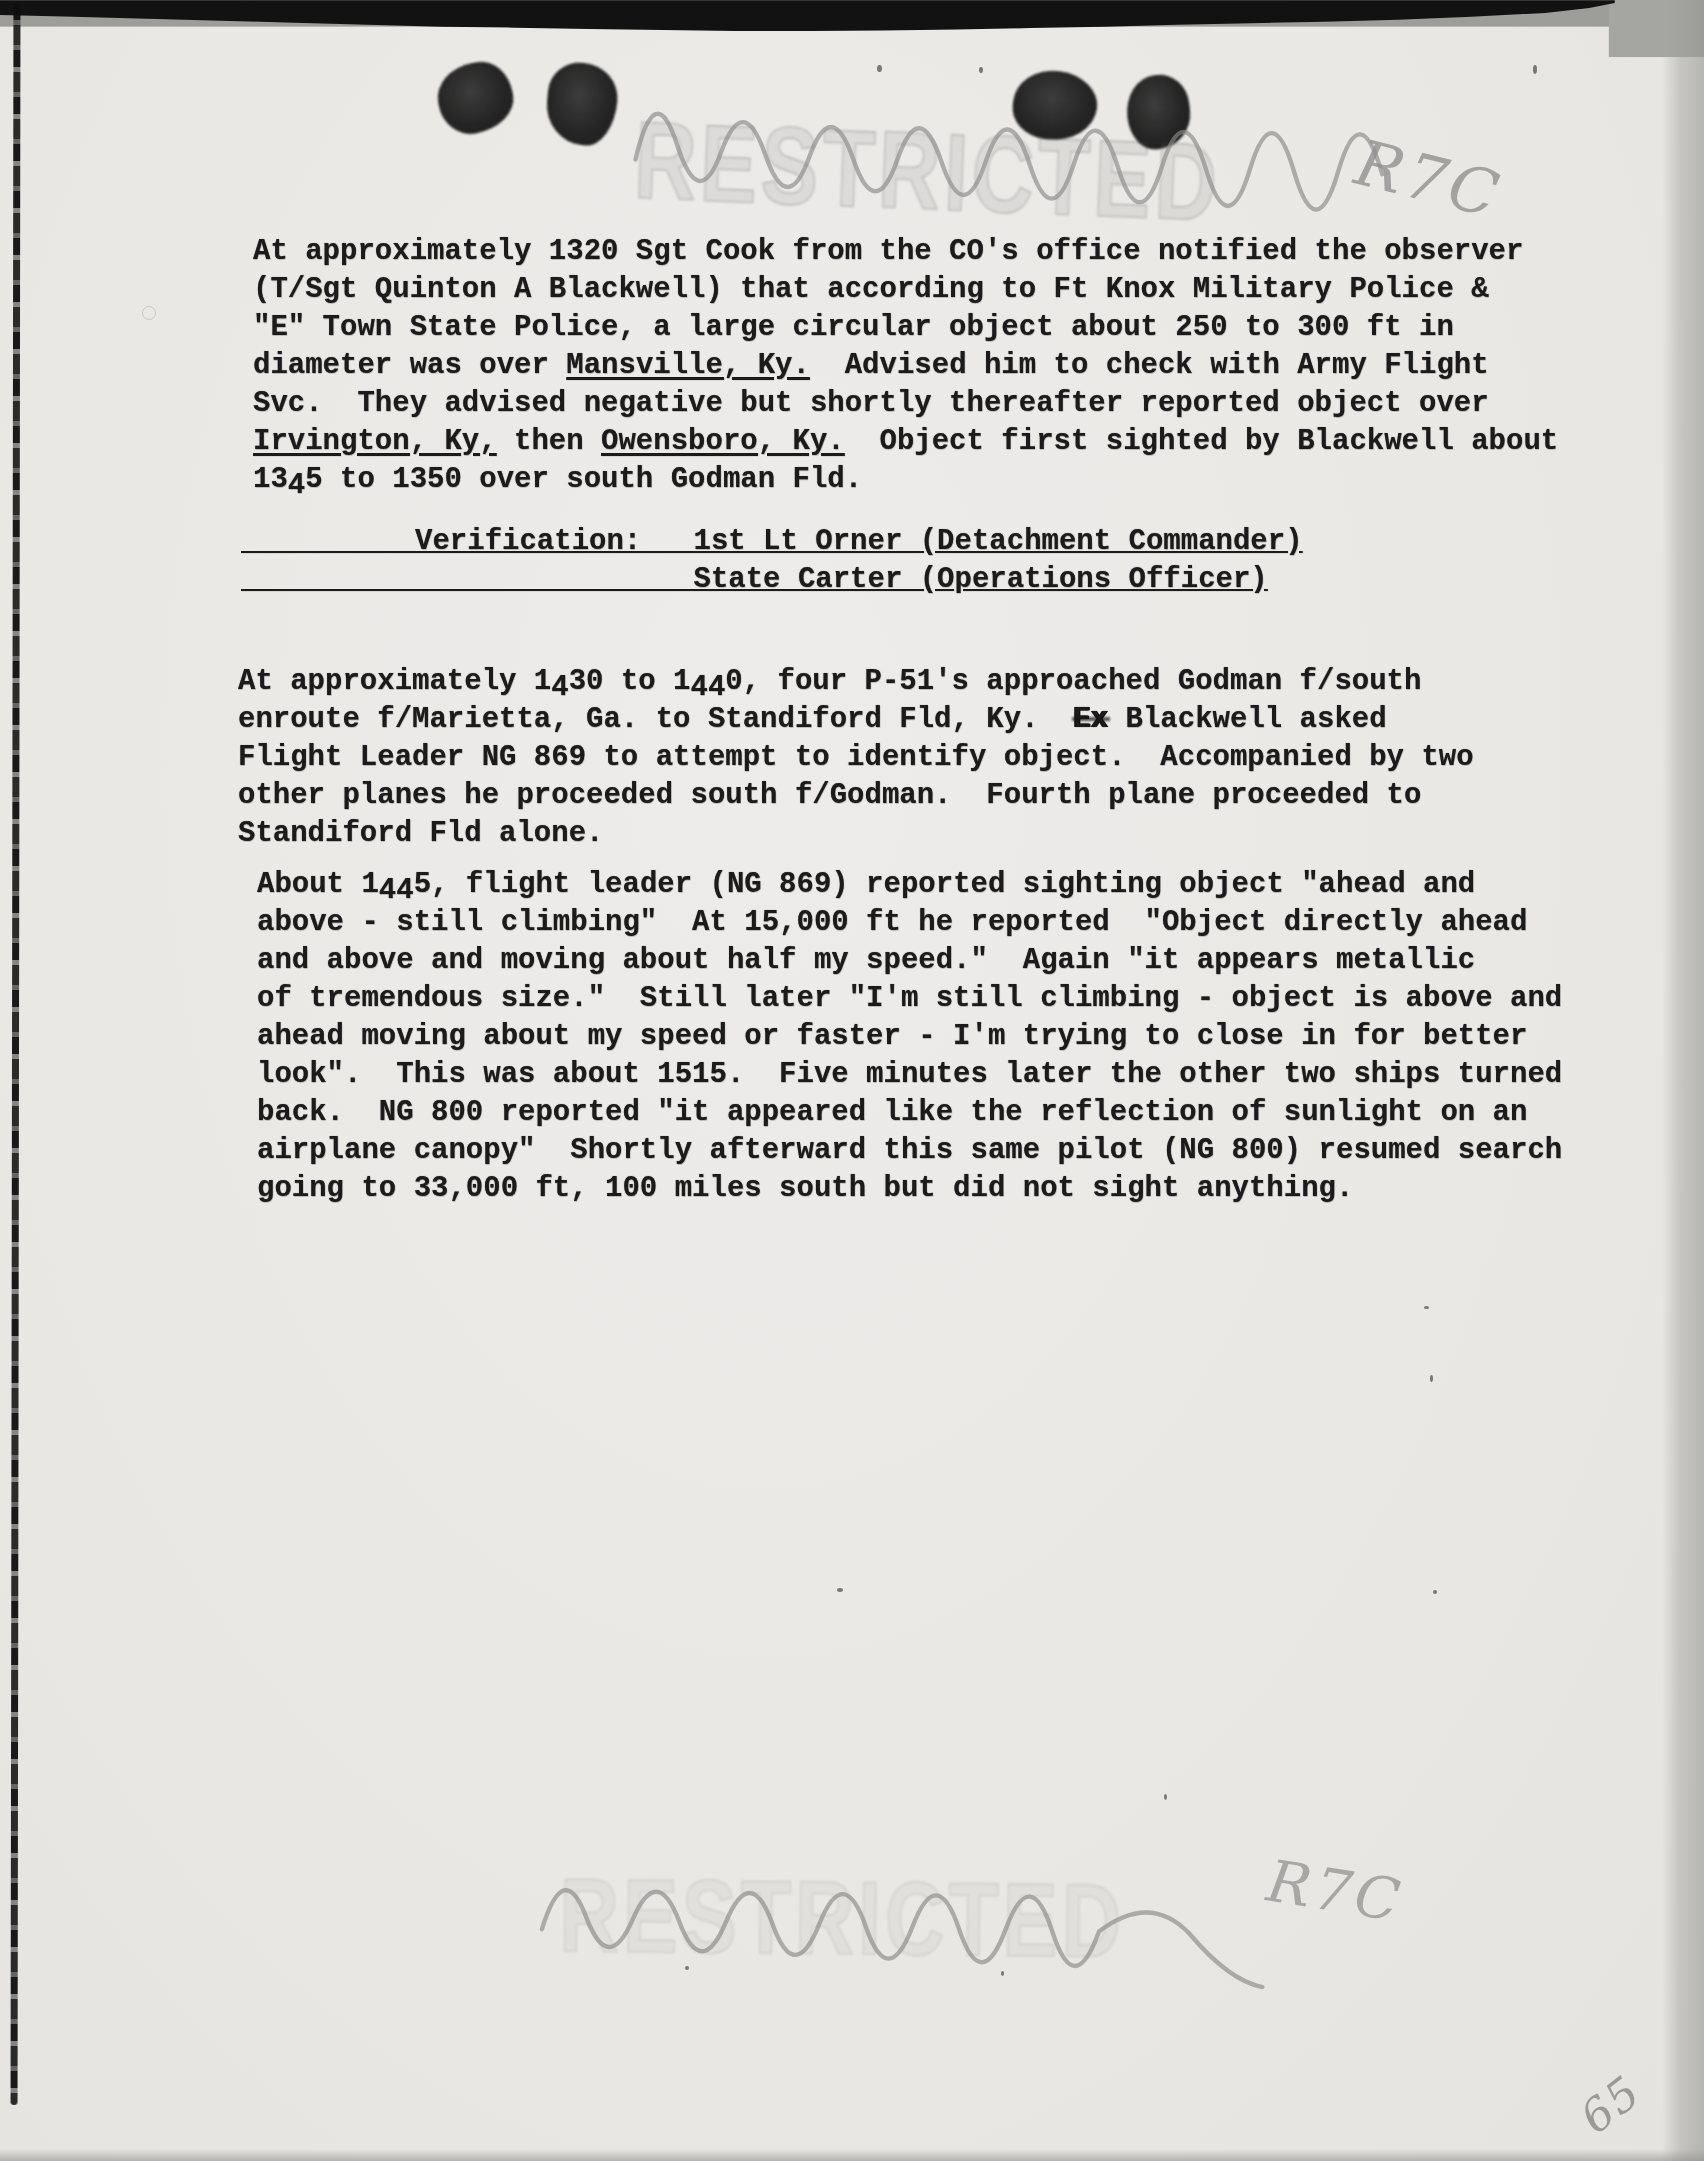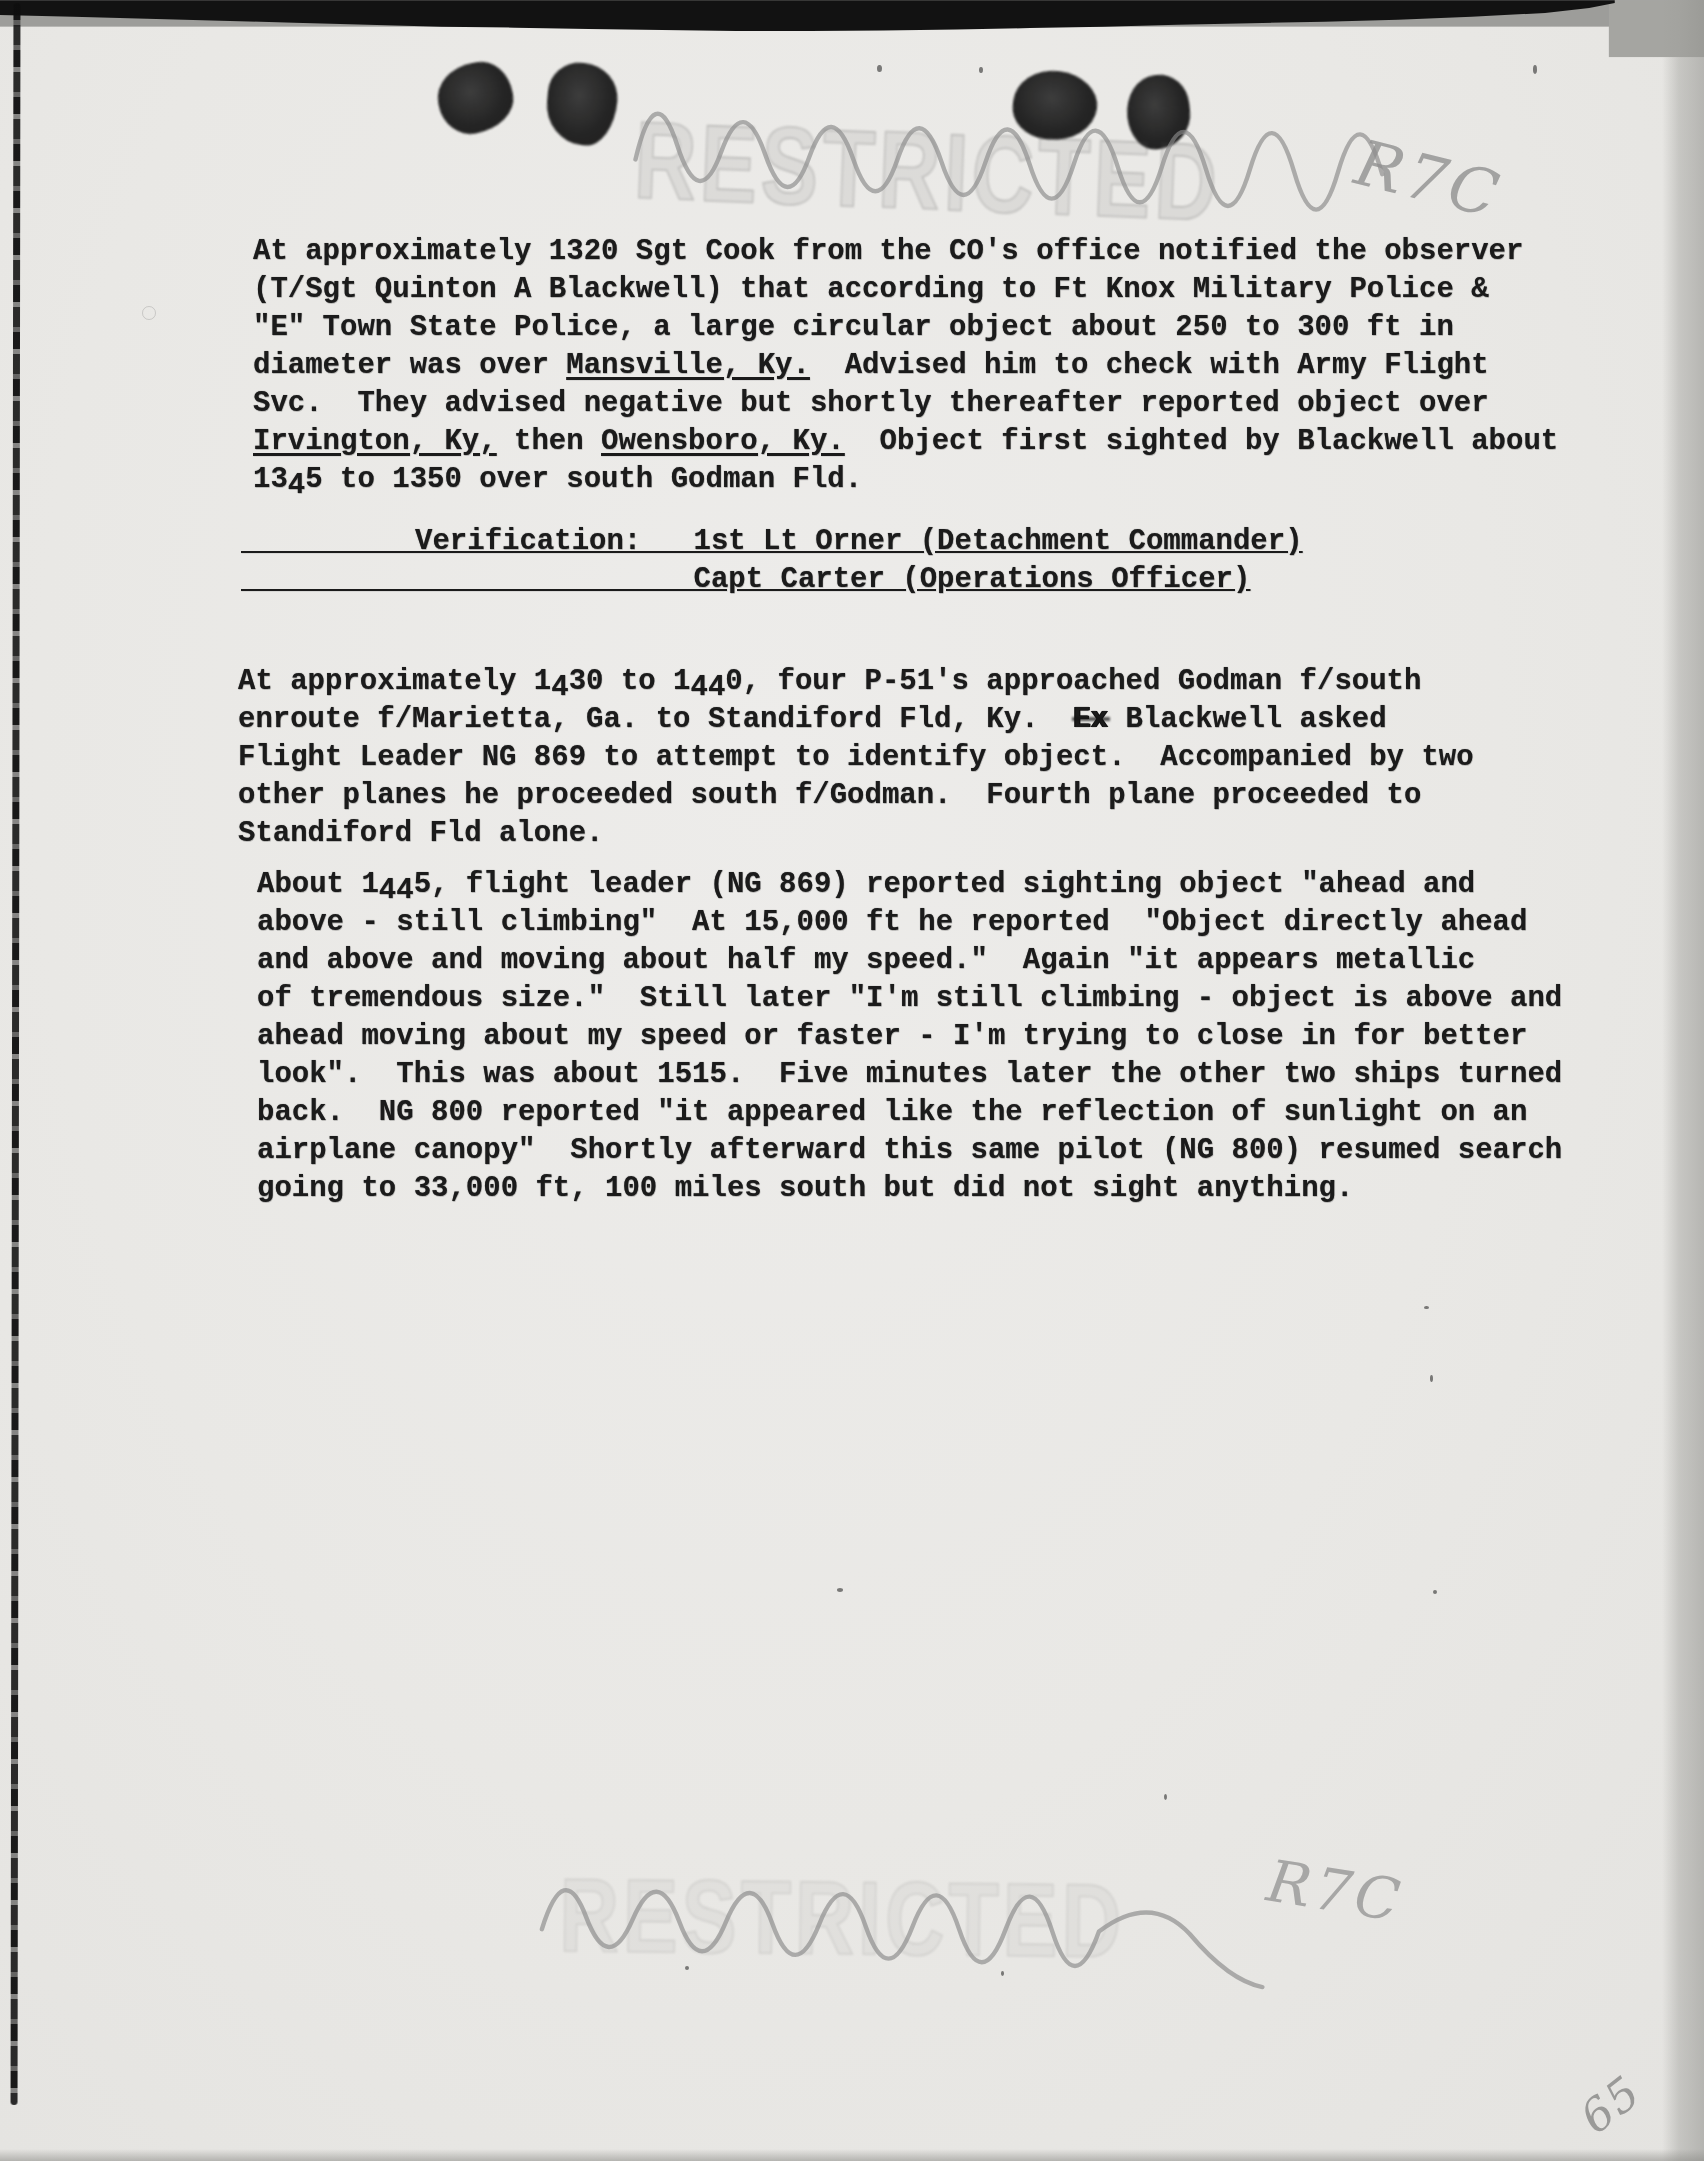--- a/index.html
+++ b/index.html
@@ -83,21 +83,21 @@
   <div class="speck" style="left:685px;top:1966px;width:4.4px;height:4.4px;"></div>
   <div class="speck" style="left:1001px;top:1971px;width:3.4px;height:4.9px;"></div>
 
   <div class="stamp stamp-top">RESTRICTED</div>
   <svg class="scribble" style="left:630px;top:86px;" width="765" height="142" viewBox="0 0 1560 290">
     <path d="M10,150 Q50,-20 95,120 T185,135 T275,140 T365,145 T455,150 T545,150 T635,155 T725,155 T815,160 T905,160 T995,165 T1085,165 T1175,170 T1265,170 T1355,175 T1445,175 T1535,180" fill="none" stroke="#8a8a8a" stroke-width="9" stroke-linecap="round"></path>
   </svg>
   <div class="handnote note-top">R7C</div>
 
   <div class="textblock p1"><div class="line"><span>At approximately 1320 Sgt Cook from the CO's office notified the observer</span></div><div class="line"><span>(T/Sgt Quinton A Blackwell) that according to Ft Knox Military Police &amp;</span></div><div class="line"><span>"E" Town State Police, a large circular object about 250 to 300 ft in</span></div><div class="line"><span>diameter was over </span><span class="u">Mansville, Ky.</span><span>  Advised him to check with Army Flight</span></div><div class="line"><span>Svc.  They advised negative but shortly thereafter reported object over</span></div><div class="line"><span class="u">Irvington, Ky,</span><span> then </span><span class="u">Owensboro, Ky.</span><span>  Object first sighted by Blackwell about</span></div><div class="line"><span>13<span class="low4">4</span>5 to 1350 over south Godman Fld.</span></div></div>
-  <div class="textblock ver"><div class="line"><span>          Verification:   1st Lt Orner (Detachment Commander)</span></div><div class="line"><span>                          Capt Carter (Operations Officer)</span></div></div>
+  <div class="textblock ver"><div class="line"><span>          Verification:   1st Lt Orner (Detachment Commander)</span></div><div class="line"><span>                          State Carter (Operations Officer)</span></div></div>
   <div class="textblock p2"><div class="line"><span>At approximately 1<span class="low4">4</span>30 to 1<span class="low4">4</span><span class="low4">4</span>0, four P-51's approached Godman f/south</span></div><div class="line"><span>enroute f/Marietta, Ga. to Standiford Fld, Ky.  </span><span class="ov">Ex</span><span> Blackwell asked</span></div><div class="line"><span>Flight Leader NG 869 to attempt to identify object.  Accompanied by two</span></div><div class="line"><span>other planes he proceeded south f/Godman.  Fourth plane proceeded to</span></div><div class="line"><span>Standiford Fld alone.</span></div></div>
   <div class="textblock p3"><div class="line"><span>About 1<span class="low4">4</span><span class="low4">4</span>5, flight leader (NG 869) reported sighting object "ahead and</span></div><div class="line"><span>above - still climbing"  At 15,000 ft he reported  "Object directly ahead</span></div><div class="line"><span>and above and moving about half my speed."  Again "it appears metallic</span></div><div class="line"><span>of tremendous size."  Still later "I'm still climbing - object is above and</span></div><div class="line"><span>ahead moving about my speed or faster - I'm trying to close in for better</span></div><div class="line"><span>look".  This was about 1515.  Five minutes later the other two ships turned</span></div><div class="line"><span>back.  NG 800 reported "it appeared like the reflection of sunlight on an</span></div><div class="line"><span>airplane canopy"  Shortly afterward this same pilot (NG 800) resumed search</span></div><div class="line"><span>going to 33,000 ft, 100 miles south but did not sight anything.</span></div></div>
 
   <div class="stamp stamp-bottom">RESTRICTED</div>
   <svg class="scribble" style="left:537px;top:1875px;" width="746" height="123" viewBox="0 0 1520 250">
     <path d="M10,110 Q55,-35 100,85 T195,90 T290,95 T385,95 T480,100 T575,100 T670,105 T765,105 T860,110 T955,110 T1050,115 T1145,115 Q1250,35 1330,120 Q1410,215 1478,228" fill="none" stroke="#8a8a8a" stroke-width="9" stroke-linecap="round"></path>
   </svg>
   <div class="handnote note-bottom">R7C</div>
 
   <div class="pagenum">65</div>

